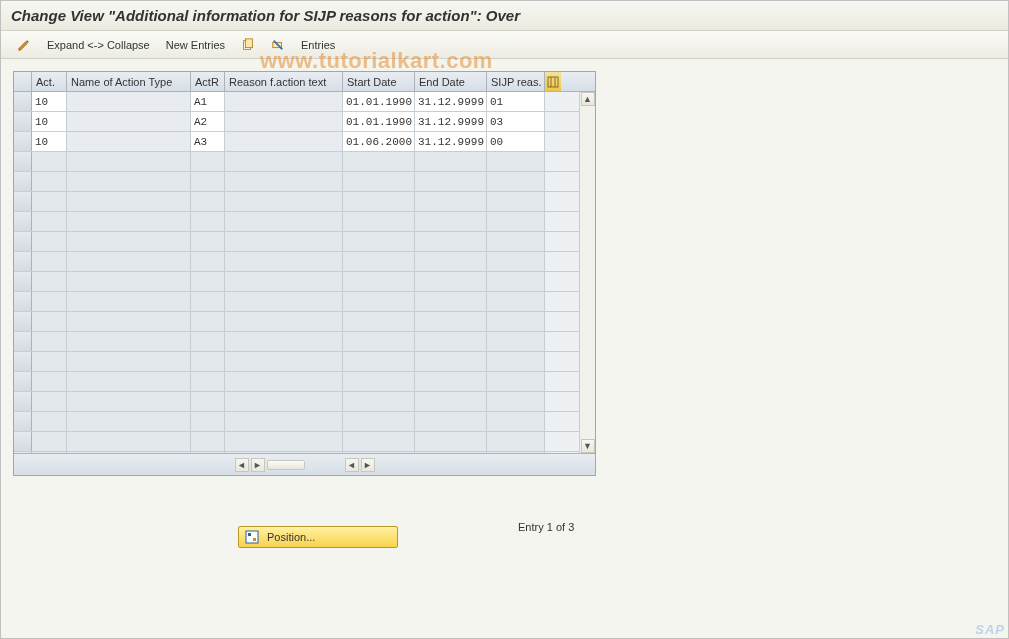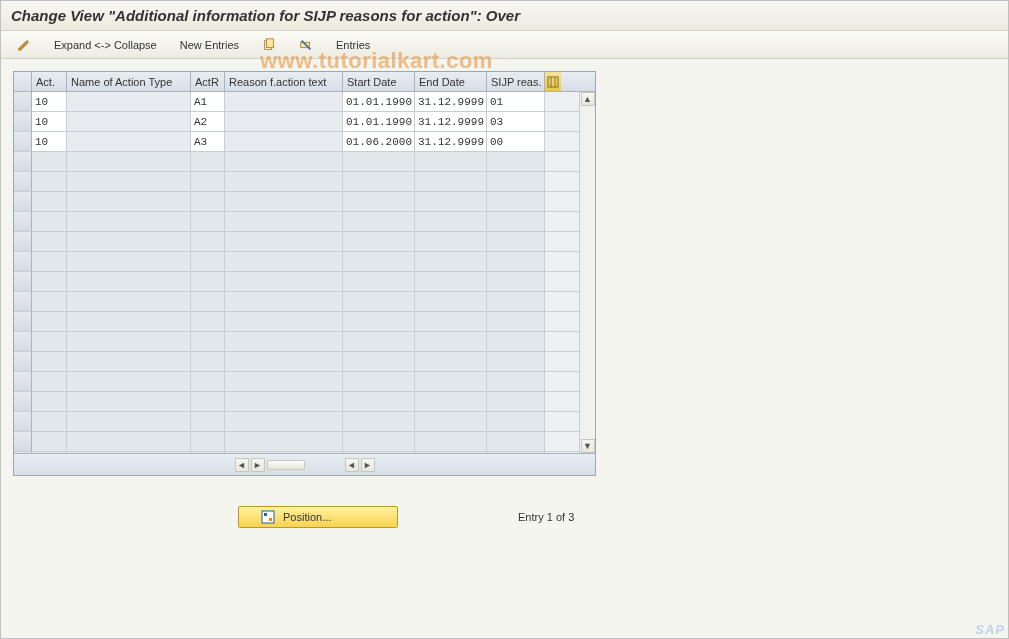--- a/index.html
+++ b/index.html
@@ -30,21 +30,21 @@
     font-weight: bold;
     font-style: italic;
     color: #333;
   }
   .toolbar {
     background: linear-gradient(#fbfbf7, #edece2);
     border-bottom: 1px solid #d0d0c8;
     padding: 4px 10px;
     display: flex;
     align-items: center;
-    gap: 11px;
+    gap: 4px;
     height: 28px;
   }
   .tbtn {
     display: inline-flex;
     align-items: center;
     gap: 4px;
     padding: 2px 6px;
     cursor: pointer;
     color: #333;
     font-size: 11px;
@@ -152,25 +152,26 @@
     display:flex;
     align-items:center;
     padding-left: 225px;
     gap: 120px;
   }
   .position-btn{
     display:flex;align-items:center;gap:8px;
     background: linear-gradient(#fff1a0,#f8d34e);
     border:1px solid #b79a2b;
     border-radius:2px;
-    padding: 3px 30px 3px 22px;
+    padding: 3px 30px 3px 6px;
     cursor:pointer;
     font-size:11px; color:#333;
     width:160px;
     justify-content:flex-start;
+    margin-top:20px;
   }
   .position-btn .picon{width:14px;height:14px;}
   .entry-text{font-size:11px;color:#333;}
   .watermark{
     position:absolute;
     top: 48px; left: 260px;
     font-size: 22px;
     font-weight:bold;
     color: rgba(230,140,50,0.55);
     pointer-events:none;

